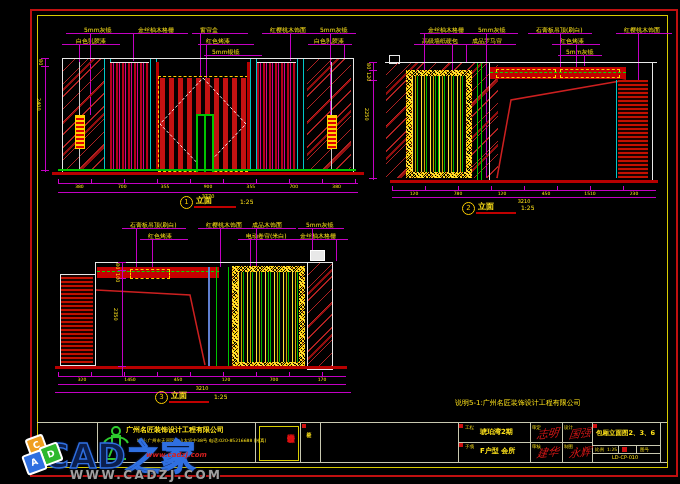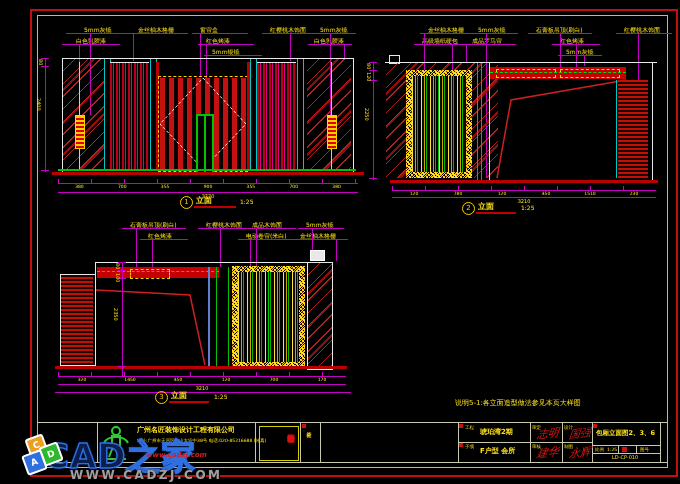--- a/index.html
+++ b/index.html
@@ -267,21 +267,21 @@
   </div>
   <div class="hl" style="left:58px;top:384px;width:288px;"></div>
   <div class="t t5" style="left:58px;top:385px;width:288px;text-align:center;">3210</div>
   <div class="hl" style="left:55px;top:392px;width:296px;"></div>
 
   <div class="circ" style="left:155px;top:391px;">3</div>
   <div class="vname" style="left:171px;top:391px;">立面</div>
   <div class="abs" style="left:169px;top:401px;width:40px;height:2px;background:#c00000;"></div>
   <div class="vscale" style="left:214px;top:393px;">1:25</div>
 
-  <div class="t" style="left:455px;top:400px;font-size:7px;">说明5-1:各立面造型做法参见本页大样图</div>
+  <div class="t" style="left:455px;top:400px;font-size:7px;">说明5-1:广州名匠装饰设计工程有限公司</div>
 
   <div class="abs" style="left:37px;top:422px;width:630px;height:1px;background:#c8c8b0;"></div>
   <div class="abs" style="left:37px;top:462px;width:630px;height:1px;background:#c8c8b0;"></div>
   <div class="vsep" style="left:97px;"></div>
   <div class="vsep" style="left:255px;"></div>
   <div class="vsep" style="left:300px;"></div>
   <div class="vsep" style="left:320px;"></div>
   <div class="vsep" style="left:458px;"></div>
   <div class="vsep" style="left:530px;"></div>
   <div class="vsep" style="left:562px;"></div>
@@ -290,21 +290,21 @@
 
   <svg class="abs" style="left:100px;top:425px;" width="32" height="36" viewBox="0 0 32 36">
     <g stroke="#2ecc2e" stroke-width="2" fill="none">
       <circle cx="16" cy="6" r="4"></circle>
       <path d="M4,18 C8,10 24,10 28,18"></path>
       <rect x="12" y="11" width="8" height="11"></rect>
       <path d="M13,22 L9,32 M19,22 L23,32"></path>
       <line x1="6" y1="34" x2="26" y2="34"></line>
     </g>
   </svg>
-  <div class="t" style="left:137px;top:427px;font-size:7px;font-weight:bold;">广州名匠装饰设计工程有限公司</div>
+  <div class="t" style="left:126px;top:427px;font-size:7px;font-weight:bold;">广州名匠装饰设计工程有限公司</div>
   <div class="clabel" style="left:137px;top:438px;">地址:广州市天河区中山大道中38号 电话:020-85216688 (传真)</div>
 
   <div class="abs" style="left:259px;top:426px;width:38px;height:33px;border:1px solid #d8cc00;"></div>
   <div class="abs" style="left:262px;top:428px;width:33px;height:30px;color:#e01212;font-size:8px;line-height:10px;writing-mode:vertical-rl;">名匠装饰设计专用章</div>
 
   <div class="redmark" style="left:302px;top:424px;"></div>
   <div class="abs" style="left:306px;top:428px;color:#ffe31a;font-size:5px;line-height:6px;writing-mode:vertical-rl;">会签栏</div>
 
   <div class="redmark" style="left:459px;top:424px;"></div>
   <div class="redmark" style="left:459px;top:443px;"></div>

